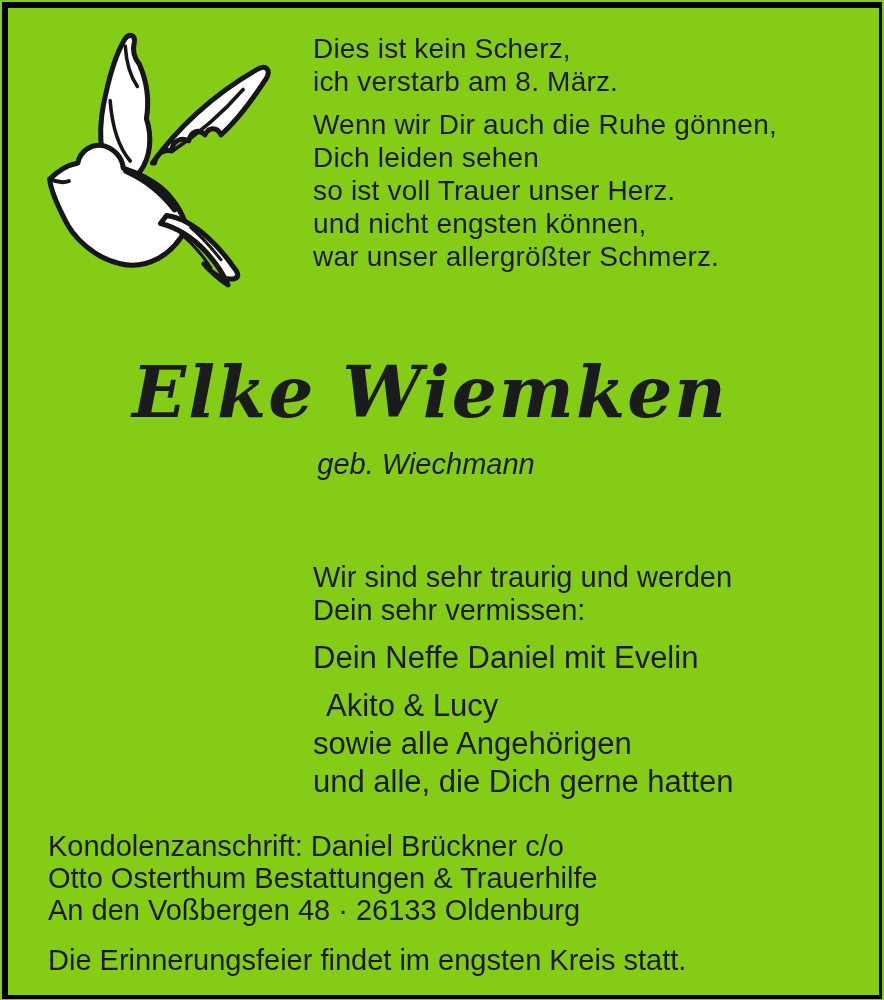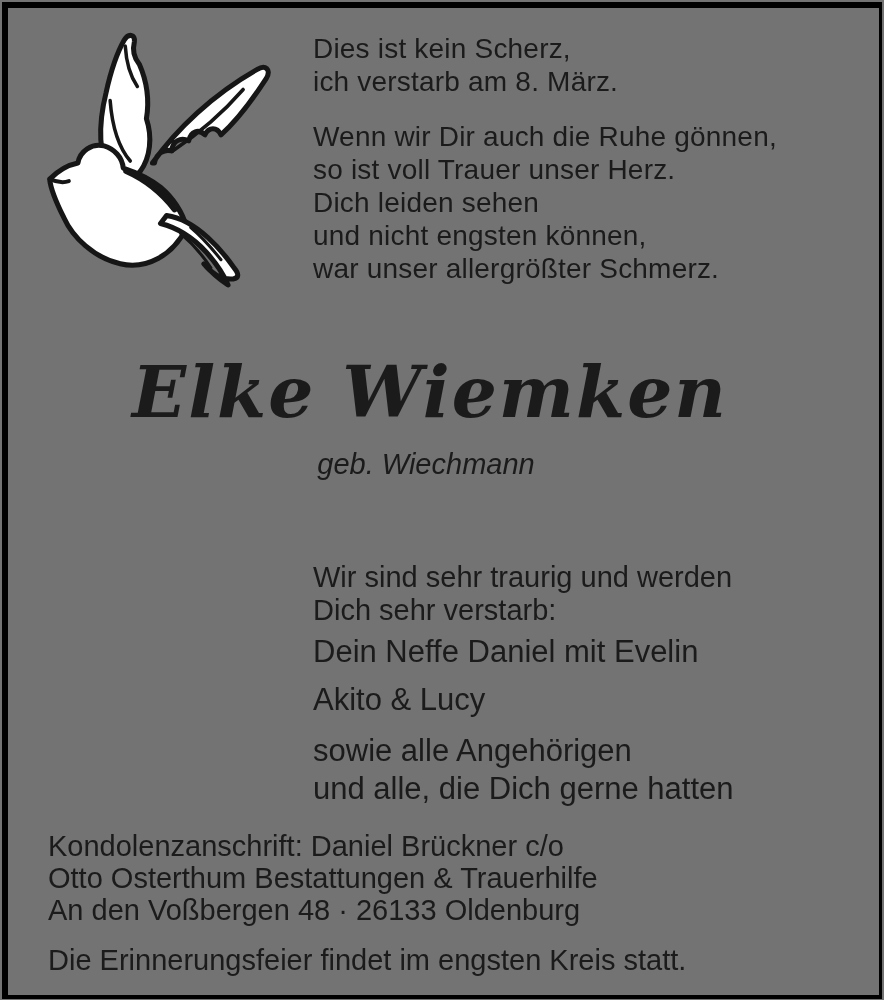--- a/index.html
+++ b/index.html
@@ -1,20 +1,20 @@
 <!DOCTYPE html>
 <html><head>
 <meta charset="utf-8">
 <style>
   html, body { margin: 0; padding: 0; background: #fff; }
   .page {
     position: relative;
     width: 884px;
     height: 1000px;
-    background: #737373;
+    background: #84cc16;
     color: #1b1b1b;
     font-family: "Liberation Sans", sans-serif;
     overflow: hidden;
   }
   .frame {
     position: absolute;
     left: 2px; top: 2px; right: 2px; bottom: 1px;
     border: 6px solid #000;
     border-right-width: 3px;
     border-bottom-width: 4px;
@@ -25,21 +25,21 @@
     left: 40px; top: 28px;
     width: 235px; height: 262px;
   }
   .poem {
     position: absolute;
     left: 313px; top: 32px;
     font-size: 28px;
     line-height: 33px;
     letter-spacing: 0.2px;
   }
-  .poem .stanza2 { margin-top: 22px; }
+  .poem .stanza2 { margin-top: 10px; }
   .name {
     position: absolute;
     left: 60px; top: 302px;
     width: 740px;
     text-align: center;
     font-family: "DejaVu Serif", serif;
     font-style: italic;
     font-size: 71px;
     line-height: 1.2;
     letter-spacing: 2px;
@@ -64,24 +64,23 @@
   .dates .gap { display: inline-block; width: 50px; }
   .mourn {
     position: absolute;
     left: 313px; top: 561px;
     font-size: 29px;
     line-height: 33px;
   }
   .mourn .big {
     font-size: 31px;
     line-height: 38px;
-    margin-top: 13px;
   }
-  .mourn .big.first { margin-top: 6px; }
-  .mourn .big.second { margin-top: 10px; }
+  .mourn .big.first { margin-top: 12px; }
+  .mourn .big.second { margin-top: 10px; margin-left: 13px; }
   .condolence {
     position: absolute;
     left: 48px; top: 830px;
     font-size: 29px;
     line-height: 32px;
   }
   .footer {
     position: absolute;
     left: 48px; top: 944px;
     font-size: 29px;
@@ -146,35 +145,35 @@
     </svg>
   </div>
 
   <div class="poem">
     <div class="stanza1">
       <div class="ln">Dies ist kein Scherz,</div>
       <div class="ln">ich verstarb am 8. März.</div>
     </div>
     <div class="stanza2">
       <div class="ln">Wenn wir Dir auch die Ruhe gönnen,</div>
+      <div class="ln">Dich leiden sehen</div>
       <div class="ln">so ist voll Trauer unser Herz.</div>
-      <div class="ln">Dich leiden sehen</div>
       <div class="ln">und nicht engsten können,</div>
       <div class="ln">war unser allergrößter Schmerz.</div>
     </div>
   </div>
 
   <h1 class="name">Elke Wiemken</h1>
 
   <div class="maiden">geb. Wiechmann</div>
 
 
   <div class="mourn">
     <div class="ln">Wir sind sehr traurig und werden</div>
-    <div class="ln">Dich sehr verstarb:</div>
+    <div class="ln">Dein sehr vermissen:</div>
     <div class="ln big first">Dein Neffe Daniel mit Evelin</div>
     <div class="ln big second">Akito &amp; Lucy</div>
     <div class="big">
       <div class="ln">sowie alle Angehörigen</div>
       <div class="ln">und alle, die Dich gerne hatten</div>
     </div>
   </div>
 
   <div class="condolence">
     <div class="ln">Kondolenzanschrift: Daniel Brückner c/o</div>

